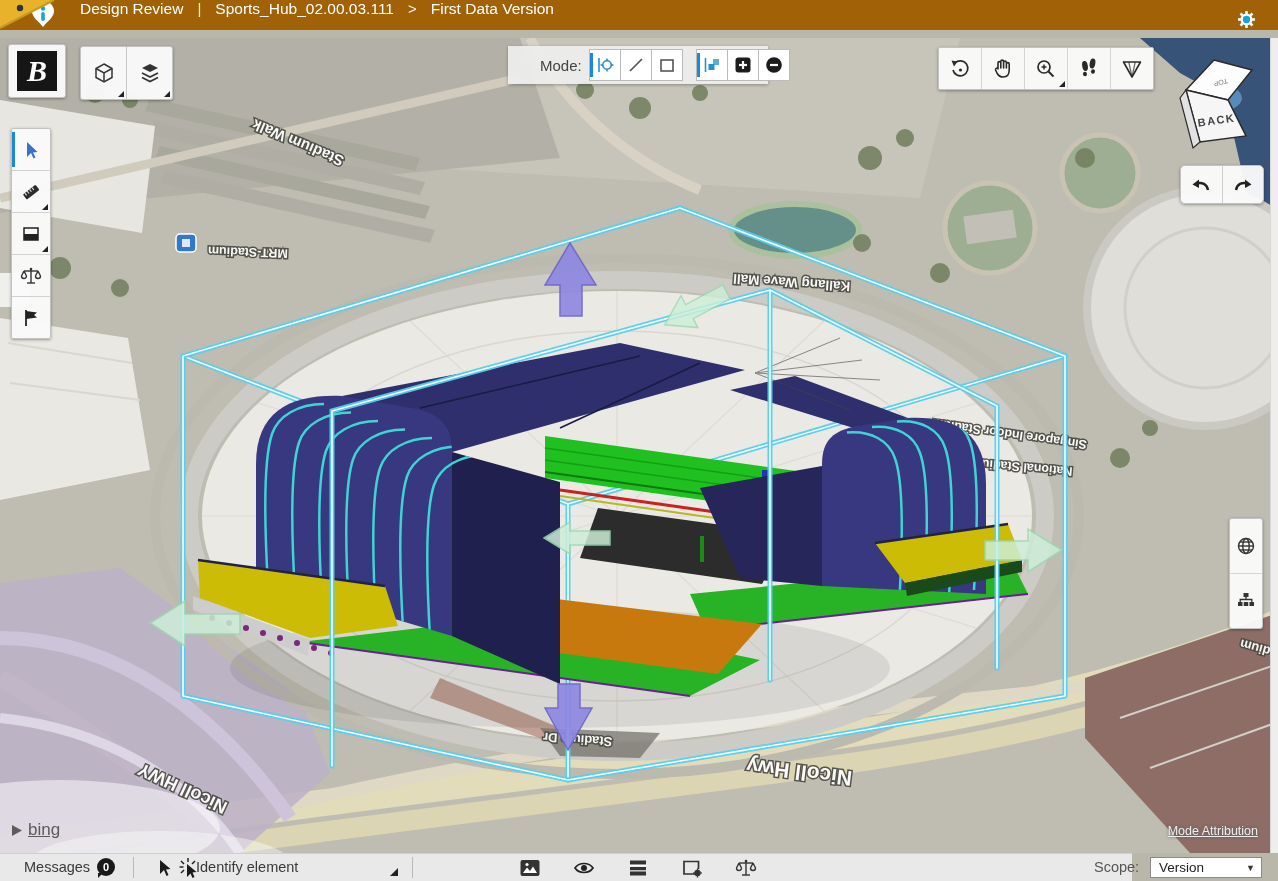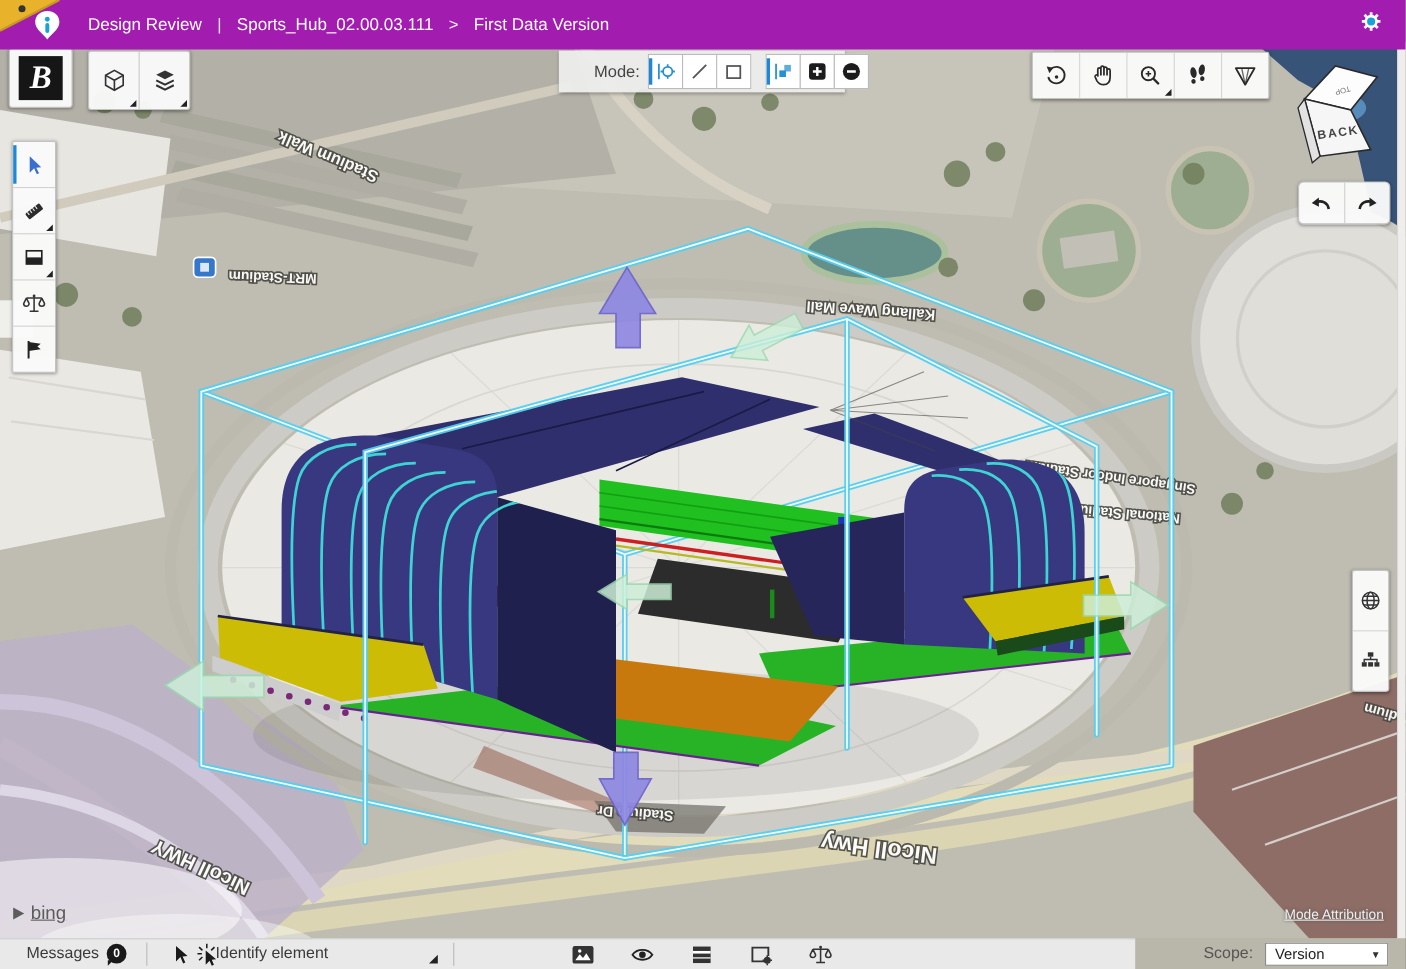--- a/index.html
+++ b/index.html
@@ -1,20 +1,20 @@
 <!DOCTYPE html>
 <html><head>
 <meta charset="utf-8">
 <style>
   html,body{margin:0;padding:0;background:#888;}
   #app{position:relative;width:1278px;height:881px;overflow:hidden;
        font-family:"Liberation Sans",sans-serif;background:#b9b6aa;}
   
-  #hdr{position:absolute;left:0;top:0;width:1278px;height:45px;background:#a21caf;
-       display:flex;align-items:center;color:#fff;z-index:50;}
+  #hdr{position:absolute;left:0;top:0;width:1278px;height:30px;background:#a16207;
+       display:flex;color:#fff;z-index:50;}
   #hdr .ht{font-size:15.5px;white-space:nowrap;}
   #hdr .sep{margin:0 14px;opacity:.9;font-size:15px;}
   #hdr .crumb-sep{margin:0 14px;font-size:15px;opacity:.95;}
   #corner{position:absolute;left:0;top:0;z-index:60;}
   #itwin-logo{margin-left:30px;margin-right:24px;}
   #gear{position:absolute;right:22px;top:10px;cursor:pointer;}
   
   .panelbtn{background:rgba(250,250,250,.96);border:1px solid #c2c2c2;
             box-shadow:0 1px 3px rgba(0,0,0,.35);}
   .cell{display:flex;align-items:center;justify-content:center;position:relative;}
@@ -59,21 +59,21 @@
   #right-tools .cell{height:54px;border-bottom:1px solid #d5d5d5;}
   #right-tools .cell:last-child{border-bottom:none;}
   
   #navcube{position:absolute;left:1170px;top:50px;z-index:40;}
   
   #bing{position:absolute;left:10px;top:820px;display:flex;align-items:center;gap:5px;z-index:35;
         color:#4e4e4e;font-size:17px;opacity:.9;text-decoration:underline;}
   #data-attr{position:absolute;right:20px;top:824px;z-index:35;color:#eee;font-size:12.5px;
         text-decoration:underline;text-shadow:0 0 3px #555;}
   
-  #ftr{position:absolute;left:0;top:853px;width:1032px;height:28px;background:#e9e9e9;
+  #ftr{position:absolute;left:0;top:853px;width:1132px;height:28px;background:#e9e9e9;
        border-top:1px solid #cfcfcf;z-index:50;font-size:14.5px;color:#3a3a3a;}
   #ftr .abs{position:absolute;}
   #msg-badge{position:absolute;left:97px;top:4px;width:18px;height:18px;border-radius:50%;
        background:#1a1a1a;color:#fff;font-size:11px;font-weight:bold;display:flex;
        align-items:center;justify-content:center;}
   #msg-badge::after{content:"";position:absolute;left:1px;bottom:-2px;width:0;height:0;
        border-top:5px solid #1a1a1a;border-right:5px solid transparent;}
   .fdiv{position:absolute;top:3px;width:1px;height:21px;background:#b9b9b9;}
   #prompt-tri{position:absolute;left:390px;top:14px;width:0;height:0;
        border-left:8px solid transparent;border-bottom:8px solid #222;}

